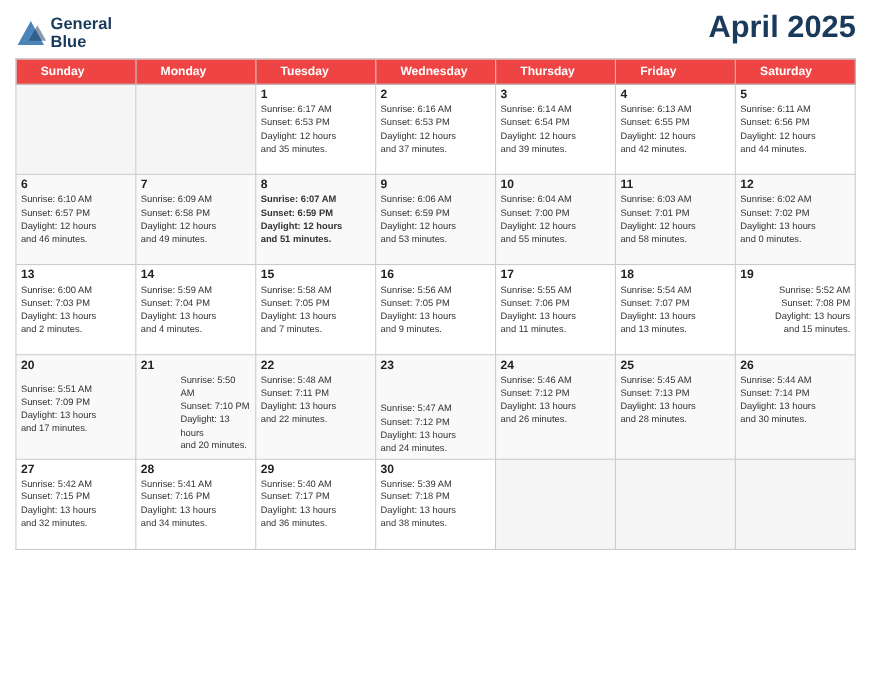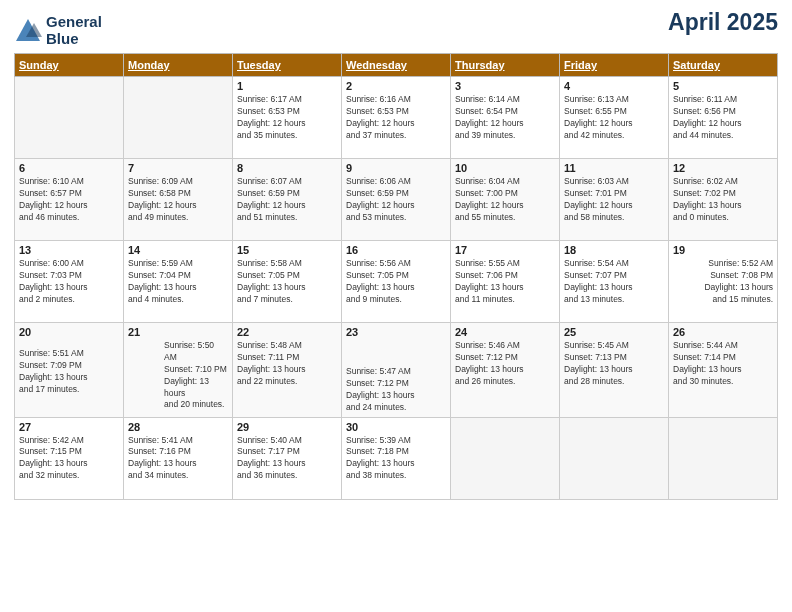--- a/index.html
+++ b/index.html
@@ -36,44 +36,43 @@
     .logo-icon {
       width: 28px;
       height: 28px;
       margin-right: 4px;
       position: relative;
     }
     .title-block {
       text-align: right;
     }
     .title-month {
-      font-size: 23px;
+      font-size: 28px;
       font-weight: bold;
       color: #1a3a5c;
       line-height: 1.1;
     }
     .title-location {
       font-size: 13px;
       color: #333;
       margin-top: 2px;
     }
     .calendar {
       width: 100%;
       border-collapse: collapse;
       font-size: 9.2px;
     }
     .calendar th {
-      background: #a16207;
+      background: #ef4444;
       color: #fff;
       font-size: 11px;
       font-weight: bold;
-      padding: 5px 4px;
+      padding: 5px 22px;
       text-align: left;
       border: 1px solid #bbb;
-      text-decoration: underline;
     }
     .calendar td {
       border: 1px solid #ccc;
       vertical-align: top;
       padding: 3px 4px;
       width: 108px;
       height: 82px;
       background: #fff;
     }
     .calendar td.empty {
@@ -179,21 +178,21 @@
           </td>
           <td>
             <span class="day-num">7</span>
             <div class="day-info" style="white-space: pre-line;">Sunrise: 6:09 AM
 Sunset: 6:58 PM
 Daylight: 12 hours
 and 49 minutes.</div>
           </td>
           <td>
             <span class="day-num">8</span>
-            <div class="day-info" style="white-space: pre-line;">Sunrise: 6:07 AM
+            <div class="day-info" style="white-space: pre-line; font-weight: bold;">Sunrise: 6:07 AM
 Sunset: 6:59 PM
 Daylight: 12 hours
 and 51 minutes.</div>
           </td>
           <td>
             <span class="day-num">9</span>
             <div class="day-info" style="white-space: pre-line;">Sunrise: 6:06 AM
 Sunset: 6:59 PM
 Daylight: 12 hours
 and 53 minutes.</div>

